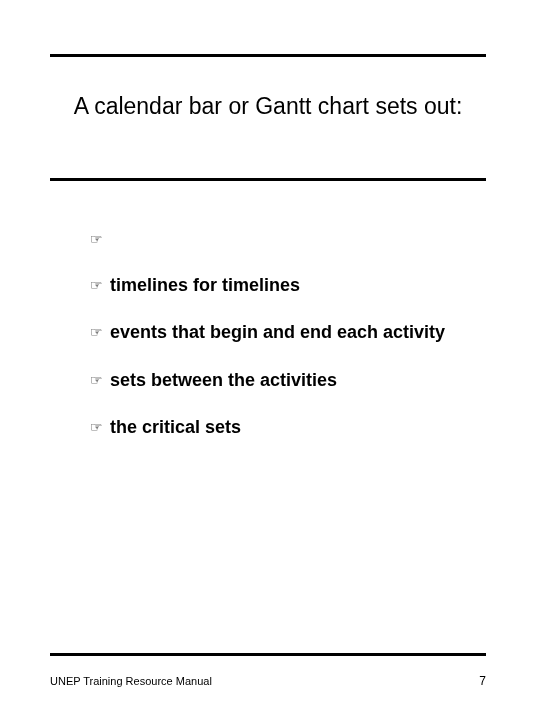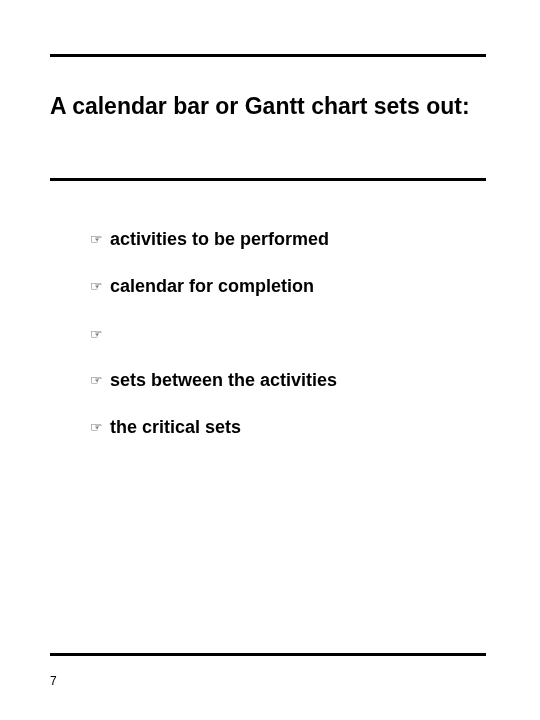--- a/index.html
+++ b/index.html
@@ -24,22 +24,22 @@
     right: 54px;
     top: 54px;
     border-top: 3px solid #000;
     height: 0;
   }
   .title {
     position: absolute;
     left: 50px;
     right: 54px;
     top: 92px;
-    text-align: left;
-    font-weight: 700;
+    text-align: center;
+    font-weight: 400;
     font-size: 23px;
     line-height: 1.25;
   }
   .rule-mid {
     position: absolute;
     left: 50px;
     right: 54px;
     top: 178px;
     border-top: 3px solid #000;
     height: 0;
@@ -97,38 +97,39 @@
 
   <div class="rule-top"></div>
 
   <div class="title">A calendar bar or Gantt chart sets out:</div>
 
   <div class="rule-mid"></div>
 
   <div class="bullets">
     <div class="bullet-item">
       <span class="bullet-icon">☞</span>
-      <span class="bullet-text">activities to be performed</span>
     </div>
     <div class="bullet-item">
       <span class="bullet-icon">☞</span>
-      <span class="bullet-text">calendar for completion</span>
+      <span class="bullet-text">timelines for timelines</span>
     </div>
     <div class="bullet-item">
       <span class="bullet-icon">☞</span>
+      <span class="bullet-text">events that begin and end each activity</span>
     </div>
     <div class="bullet-item">
       <span class="bullet-icon">☞</span>
       <span class="bullet-text">sets between the activities</span>
     </div>
     <div class="bullet-item">
       <span class="bullet-icon">☞</span>
       <span class="bullet-text">the critical sets</span>
     </div>
   </div>
 
   <div class="rule-bottom"></div>
 
   <div class="footer">
+    <span>UNEP Training Resource Manual</span>
     <span class="page-number">7</span>
   </div>
 
 </div>
 
 </body></html>

